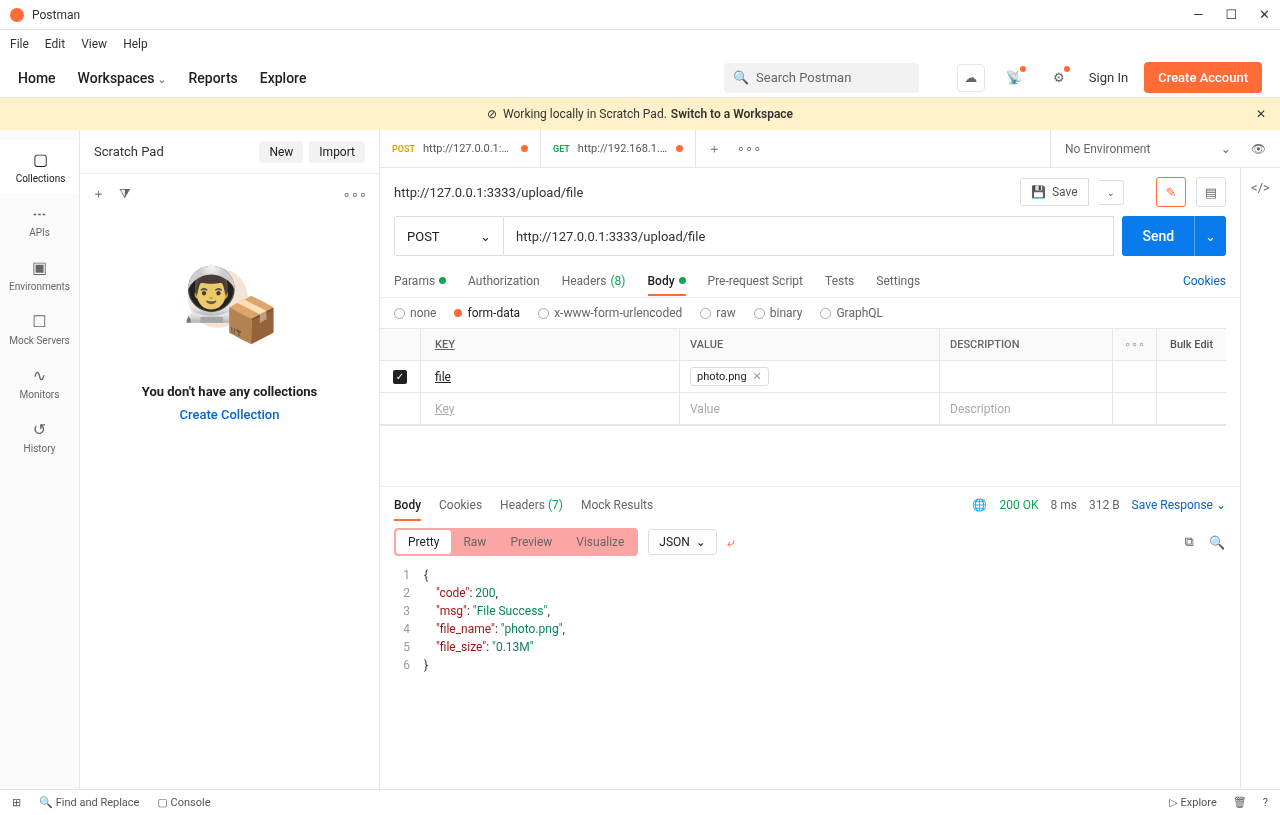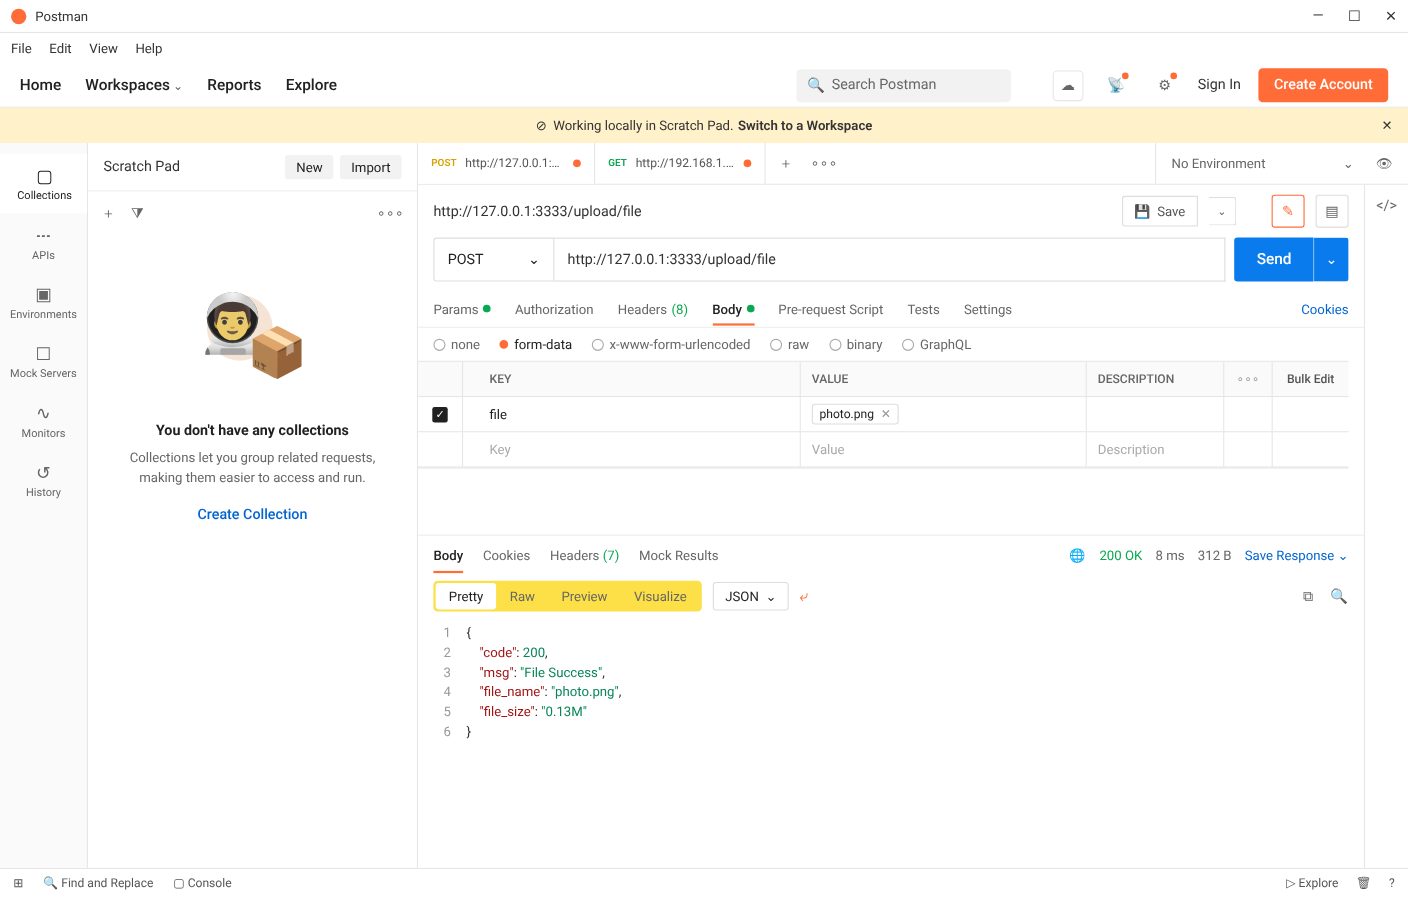--- a/index.html
+++ b/index.html
@@ -78,38 +78,38 @@
 .body-types { display: flex; padding: 8px 14px; gap: 18px; font-size: 12px; color: #666; align-items: center; }
 .radio { display: flex; align-items: center; gap: 5px; }
 .radio .r { width: 11px; height: 11px; border-radius: 50%; border: 1px solid #aaa; }
 .radio.sel .r { border: 4px solid #ff6c37; width: 5px; height: 5px; }
 .radio.sel { color: #212121; }
 .kv-table { border-top: 1px solid #e6e6e6; border-bottom: 1px solid #e6e6e6; margin: 0 14px 0 0; }
 .kv-header, .kv-row { display: flex; border-bottom: 1px solid #e6e6e6; height: 32px; align-items: center; font-size: 12px; }
 .kv-header { background: #fafafa; color: #666; font-weight: 500; font-size: 11px; }
 .kv-check { width: 40px; display: flex; justify-content: center; }
 .kv-check .cb { width: 14px; height: 14px; background: #212121; border-radius: 2px; color: #fff; font-size: 10px; display: flex; align-items: center; justify-content: center; }
-.kv-key { width: 308px; padding: 0 24px; border-right: 1px solid #e6e6e6; border-left: 1px solid #e6e6e6; height: 100%; display: flex; align-items: center; }
+.kv-key { width: 260px; padding: 0 14px; border-right: 1px solid #e6e6e6; border-left: 1px solid #e6e6e6; height: 100%; display: flex; align-items: center; text-decoration: underline; }
 .kv-val { width: 260px; padding: 0 10px; border-right: 1px solid #e6e6e6; height: 100%; display: flex; align-items: center; }
 .kv-desc { flex: 1; padding: 0 10px; height: 100%; display: flex; align-items: center; }
 .kv-act { width: 44px; border-left: 1px solid #e6e6e6; height: 100%; display: flex; align-items: center; justify-content: center; color: #999; }
 .kv-bulk { width: 70px; border-left: 1px solid #e6e6e6; height: 100%; display: flex; align-items: center; justify-content: center; color: #555; font-size: 11px; }
 .chip { display: flex; align-items: center; gap: 6px; border: 1px solid #ddd; border-radius: 3px; padding: 2px 6px; font-size: 11px; }
 .chip .x { color: #999; cursor: pointer; }
 .placeholder { color: #aaa; }
 
 .resp-spacer { height: 60px; }
 .resp-tabs { display: flex; padding: 0 14px; gap: 18px; font-size: 12px; color: #666; height: 36px; align-items: center; border-top: 1px solid #ededed; }
 .resp-tab.active { color: #212121; font-weight: 500; position: relative; }
 .resp-tab.active::after { content: ""; position: absolute; bottom: -9px; left: 0; right: 0; height: 2px; background: #ff6c37; }
 .resp-status { margin-left: auto; display: flex; gap: 12px; align-items: center; font-size: 12px; color: #666; }
 .resp-status .ok { color: #0aa850; }
 .save-resp { color: #0265d2; }
 .resp-toolbar { display: flex; padding: 6px 14px; gap: 0; align-items: center; }
-.view-modes { display: flex; background: #fde047; border-radius: 4px; padding: 2px; }
+.view-modes { display: flex; background: #fca5a5; border-radius: 4px; padding: 2px; }
 .view-mode { padding: 5px 12px; font-size: 12px; color: #666; border-radius: 3px; }
 .view-mode.active { background: #fff; color: #212121; }
 .fmt-dd { margin-left: 10px; border: 1px solid #ddd; border-radius: 3px; padding: 5px 10px; font-size: 12px; display: flex; align-items: center; gap: 6px; }
 .wrap-icon { margin-left: 10px; color: #ff6c37; font-size: 14px; }
 .resp-toolbar .spacer { flex: 1; }
 .code-area { padding: 4px 14px; font-family: Consolas, monospace; font-size: 12px; line-height: 1.5; }
 .code-line { display: flex; }
 .ln { width: 30px; text-align: right; color: #999; padding-right: 14px; user-select: none; }
 .code-line .c { white-space: pre; }
 .k { color: #a31515; }
@@ -206,21 +206,20 @@
     </div>
     <div class="sp-toolbar">
       <span>＋</span>
       <span>⧩</span>
       <div class="grow"></div>
       <span>∘∘∘</span>
     </div>
     <div class="sp-empty">
       <div class="astro"></div>
       <div class="sp-emp-title">You don't have any collections</div>
-      <div class="sp-emp-text">Collections let you group related requests, making them easier to access and run.</div>
       <div class="sp-link">Create Collection</div>
     </div>
   </div>
 
   <div class="main">
 
     <div class="tabbar">
       <div class="tab active">
         <span class="method post">POST</span>
         <span class="tname">http://127.0.0.1:3...</span>

